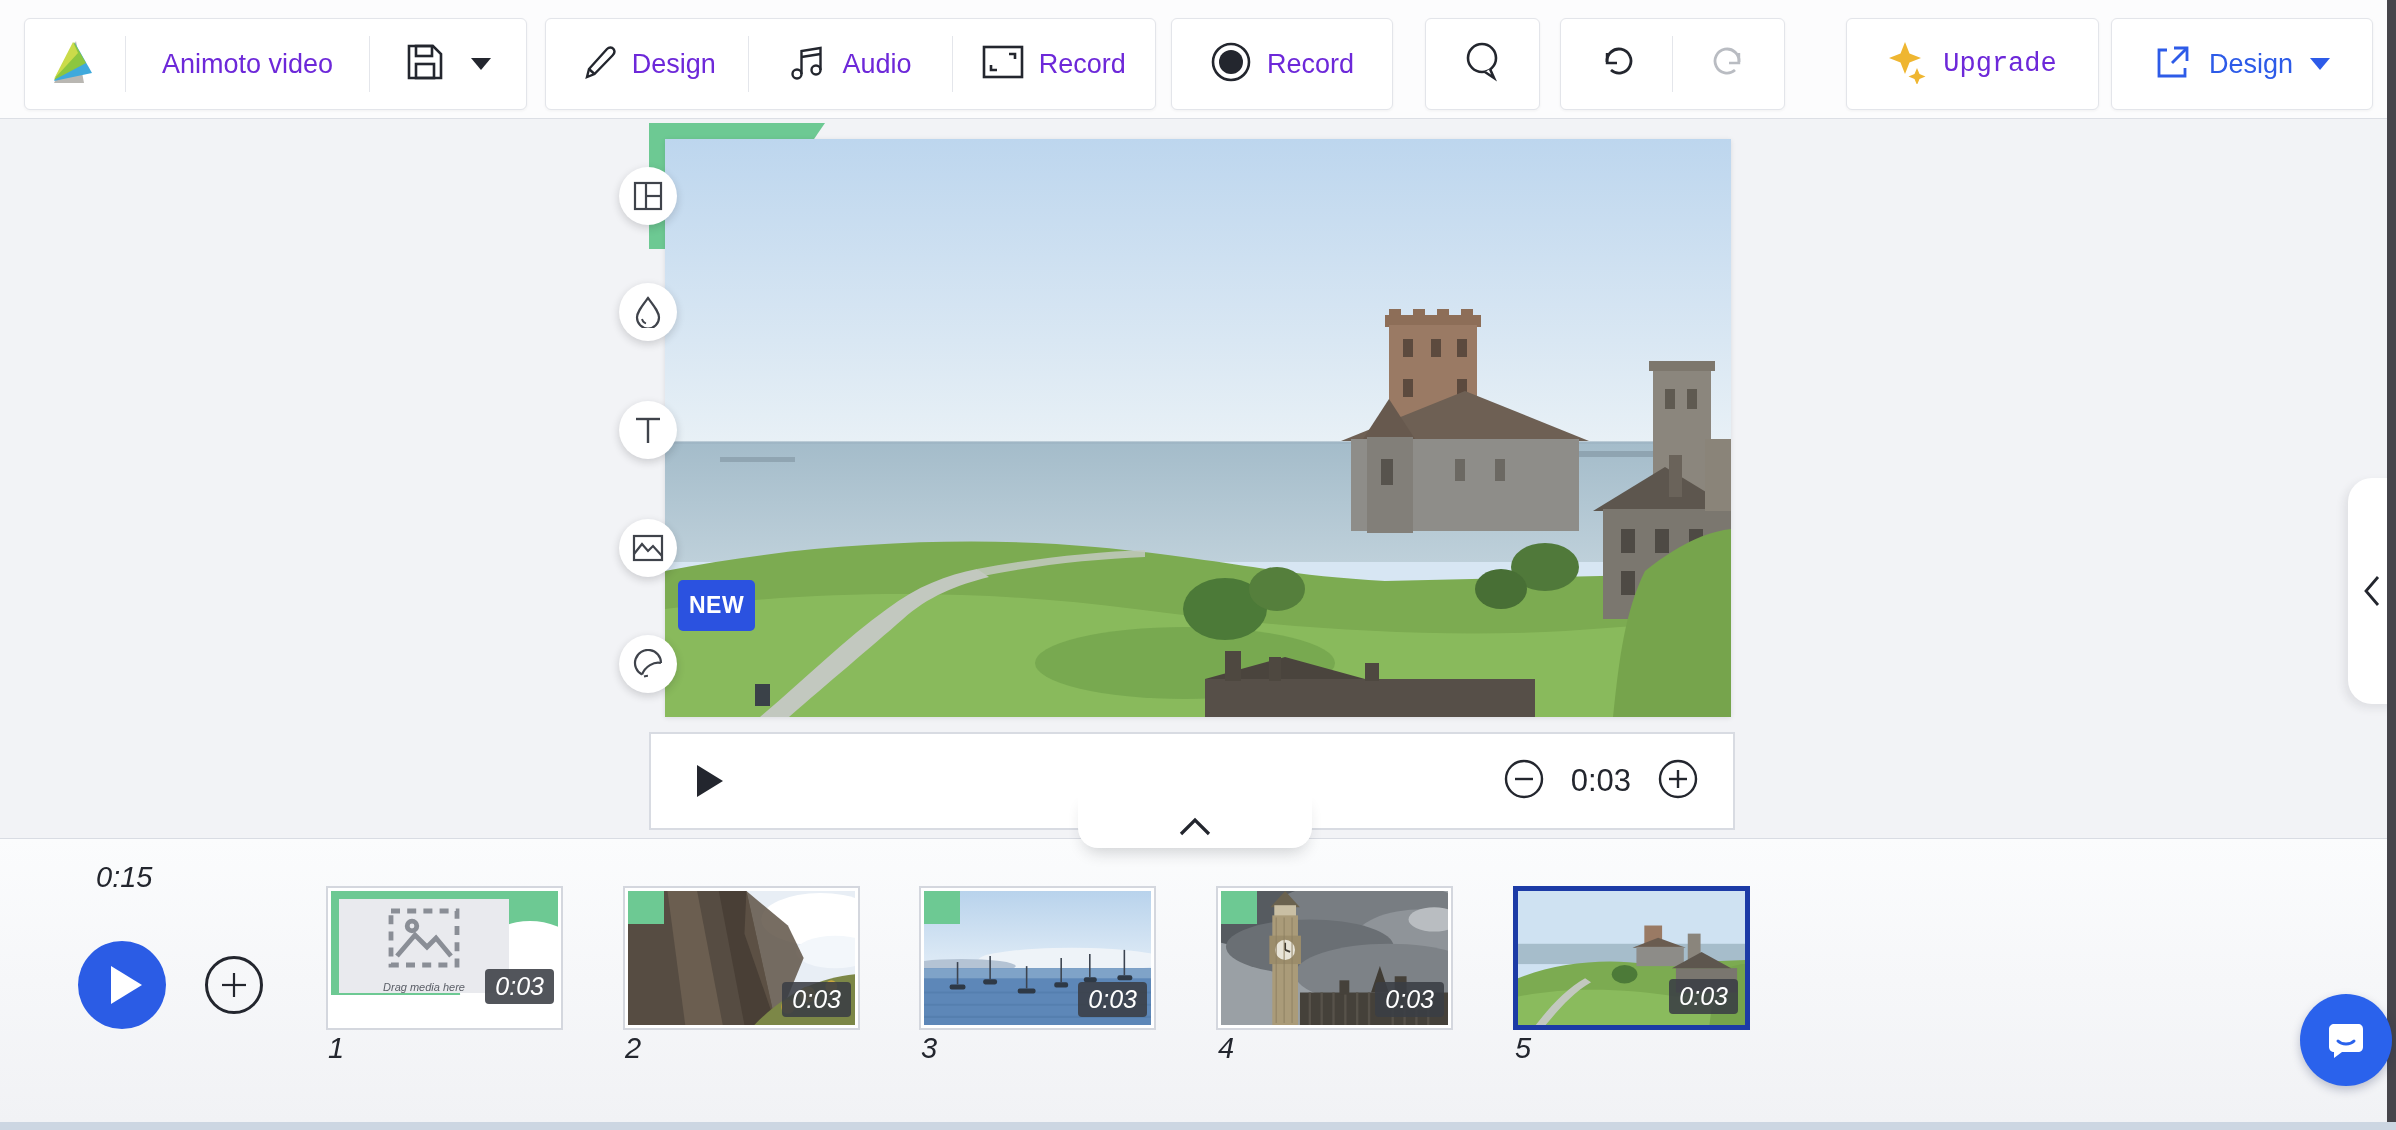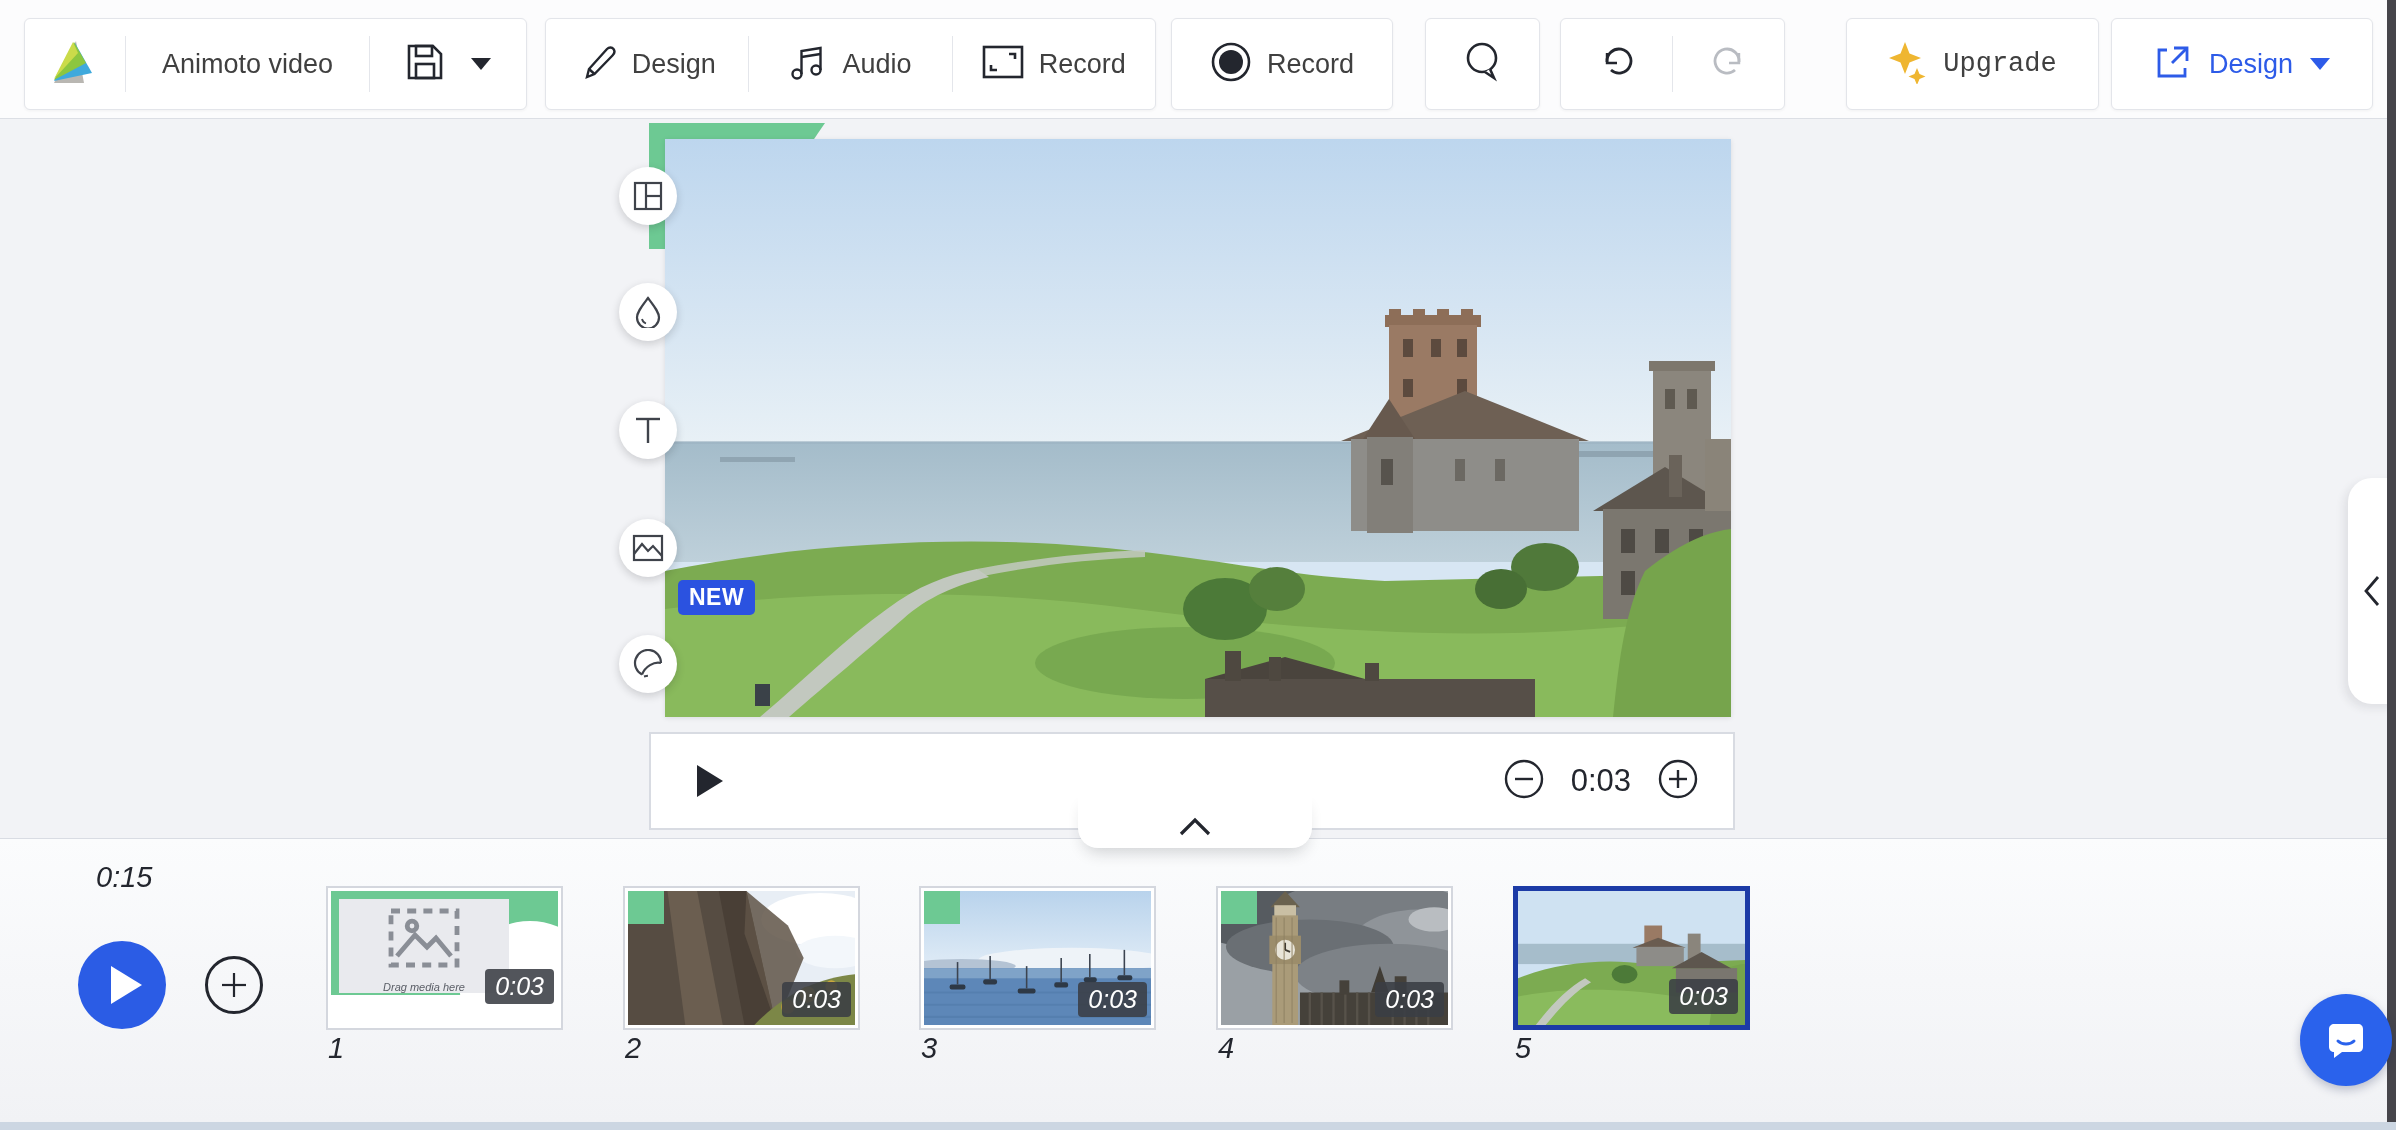--- a/index.html
+++ b/index.html
@@ -10,40 +10,40 @@
     font-family:"Liberation Sans", sans-serif;
     color:#23262e;
   }
   
   .header { position:absolute; left:0; top:0; width:2396px; height:119px;
     background:#fcfcfd; border-bottom:1px solid #dcdfe5; z-index:20; }
   .hcard { position:absolute; top:18px; height:92px; background:#fff;
     border:1px solid #e3e5ea; border-radius:6px;
     box-shadow:0 1px 3px rgba(30,33,40,.05);
     display:flex; align-items:center; }
-  .hlabel { font-size:27px; color:#404040; white-space:nowrap; }
+  .hlabel { font-size:27px; color:#6d28d9; white-space:nowrap; }
   .vdiv { width:1px; height:56px; background:#e4e6eb; flex:0 0 1px; }
   .hcell { display:flex; align-items:center; justify-content:center; gap:15px; height:100%; cursor:pointer; }
   .caret { width:0; height:0; border-left:10px solid transparent; border-right:10px solid transparent; border-top:12px solid #23262e; }
   .caret.blue { border-top-color:#2d5be8; }
   .blue-text { color:#2d5be8; }
   
   .green-top { position:absolute; left:649px; top:123px; width:176px; height:18px;
     background:#6dc993; clip-path:polygon(0 0,100% 0,93% 100%,0 100%); z-index:4; }
   .green-left { position:absolute; left:649px; top:139px; width:17px; height:110px;
     background:#6dc993; z-index:4; }
   .video { position:absolute; left:665px; top:139px; width:1066px; height:578px;
     background:#d7e6f3; box-shadow:0 1px 5px rgba(20,24,32,.10); z-index:5; }
   .video svg { display:block; width:100%; height:100%; }
   .fab { position:absolute; left:619px; width:58px; height:58px; border-radius:50%;
     background:#fff; box-shadow:0 3px 9px rgba(25,28,35,.18);
     display:flex; align-items:center; justify-content:center; z-index:8; cursor:pointer; }
   .new-badge { position:absolute; left:678px; top:580px; z-index:9;
     background:#2b52e0; color:#fff; font-size:23px; font-weight:bold;
-    padding:4px 11px; border-radius:5px; letter-spacing:.5px; }
+    padding:12px 11px; border-radius:5px; letter-spacing:.5px; }
   
   .playerbar { position:absolute; left:649px; top:732px; width:1086px; height:98px;
     background:#fff; border:2px solid #d8dbe2; z-index:6; }
   .pb-play { position:absolute; left:46px; top:50%; transform:translateY(-50%); cursor:pointer;
     width:0; height:0; border-top:16px solid transparent; border-bottom:16px solid transparent;
     border-left:26px solid #23262e; }
   .pb-right { position:absolute; right:34px; top:0; height:100%;
     display:flex; align-items:center; gap:26px; }
   .pb-time { font-size:31px; color:#23262e; }
   .expand-tab { position:absolute; left:1078px; top:792px; width:234px; height:56px;

